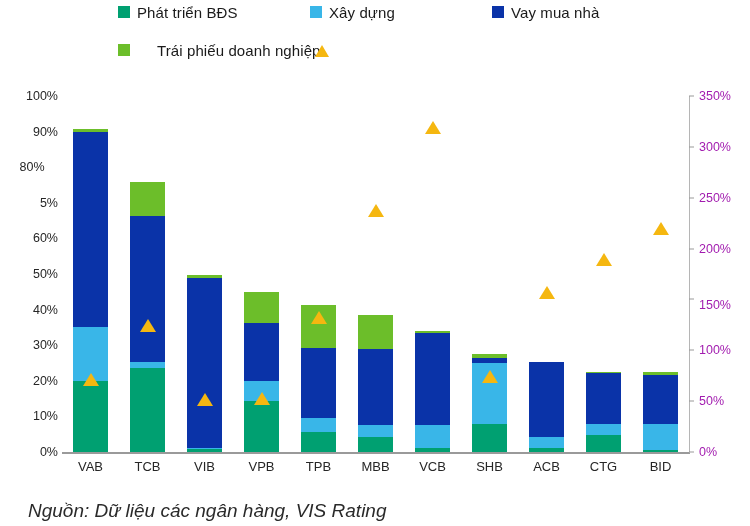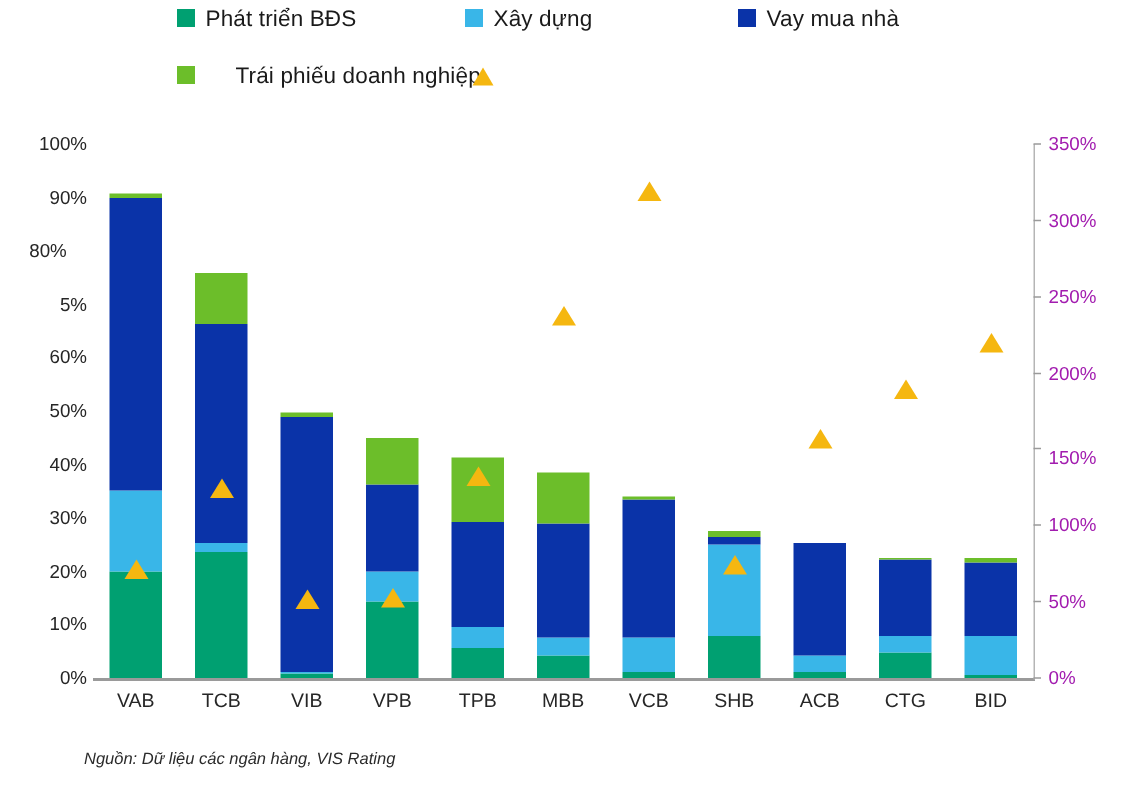--- a/index.html
+++ b/index.html
@@ -149,25 +149,24 @@
     font-size: 13px;
     color: #262626;
     text-align: center;
     white-space: nowrap;
   }
 
   .source-note {
     position: absolute;
     left: 28px;
     top: 500px;
-    font-size: 11px;
+    font-size: 19px;
     font-style: italic;
     color: #2a2a2a;
     white-space: nowrap;
-    margin-left: 28px;
   }
 </style>
 </head>
 <body>
 
 <div id="chart-root">
 
   <div class="legend">
     <div class="legend-row legend-row-1">
         <div class="legend-item" style="position: absolute; left: 0px;">

